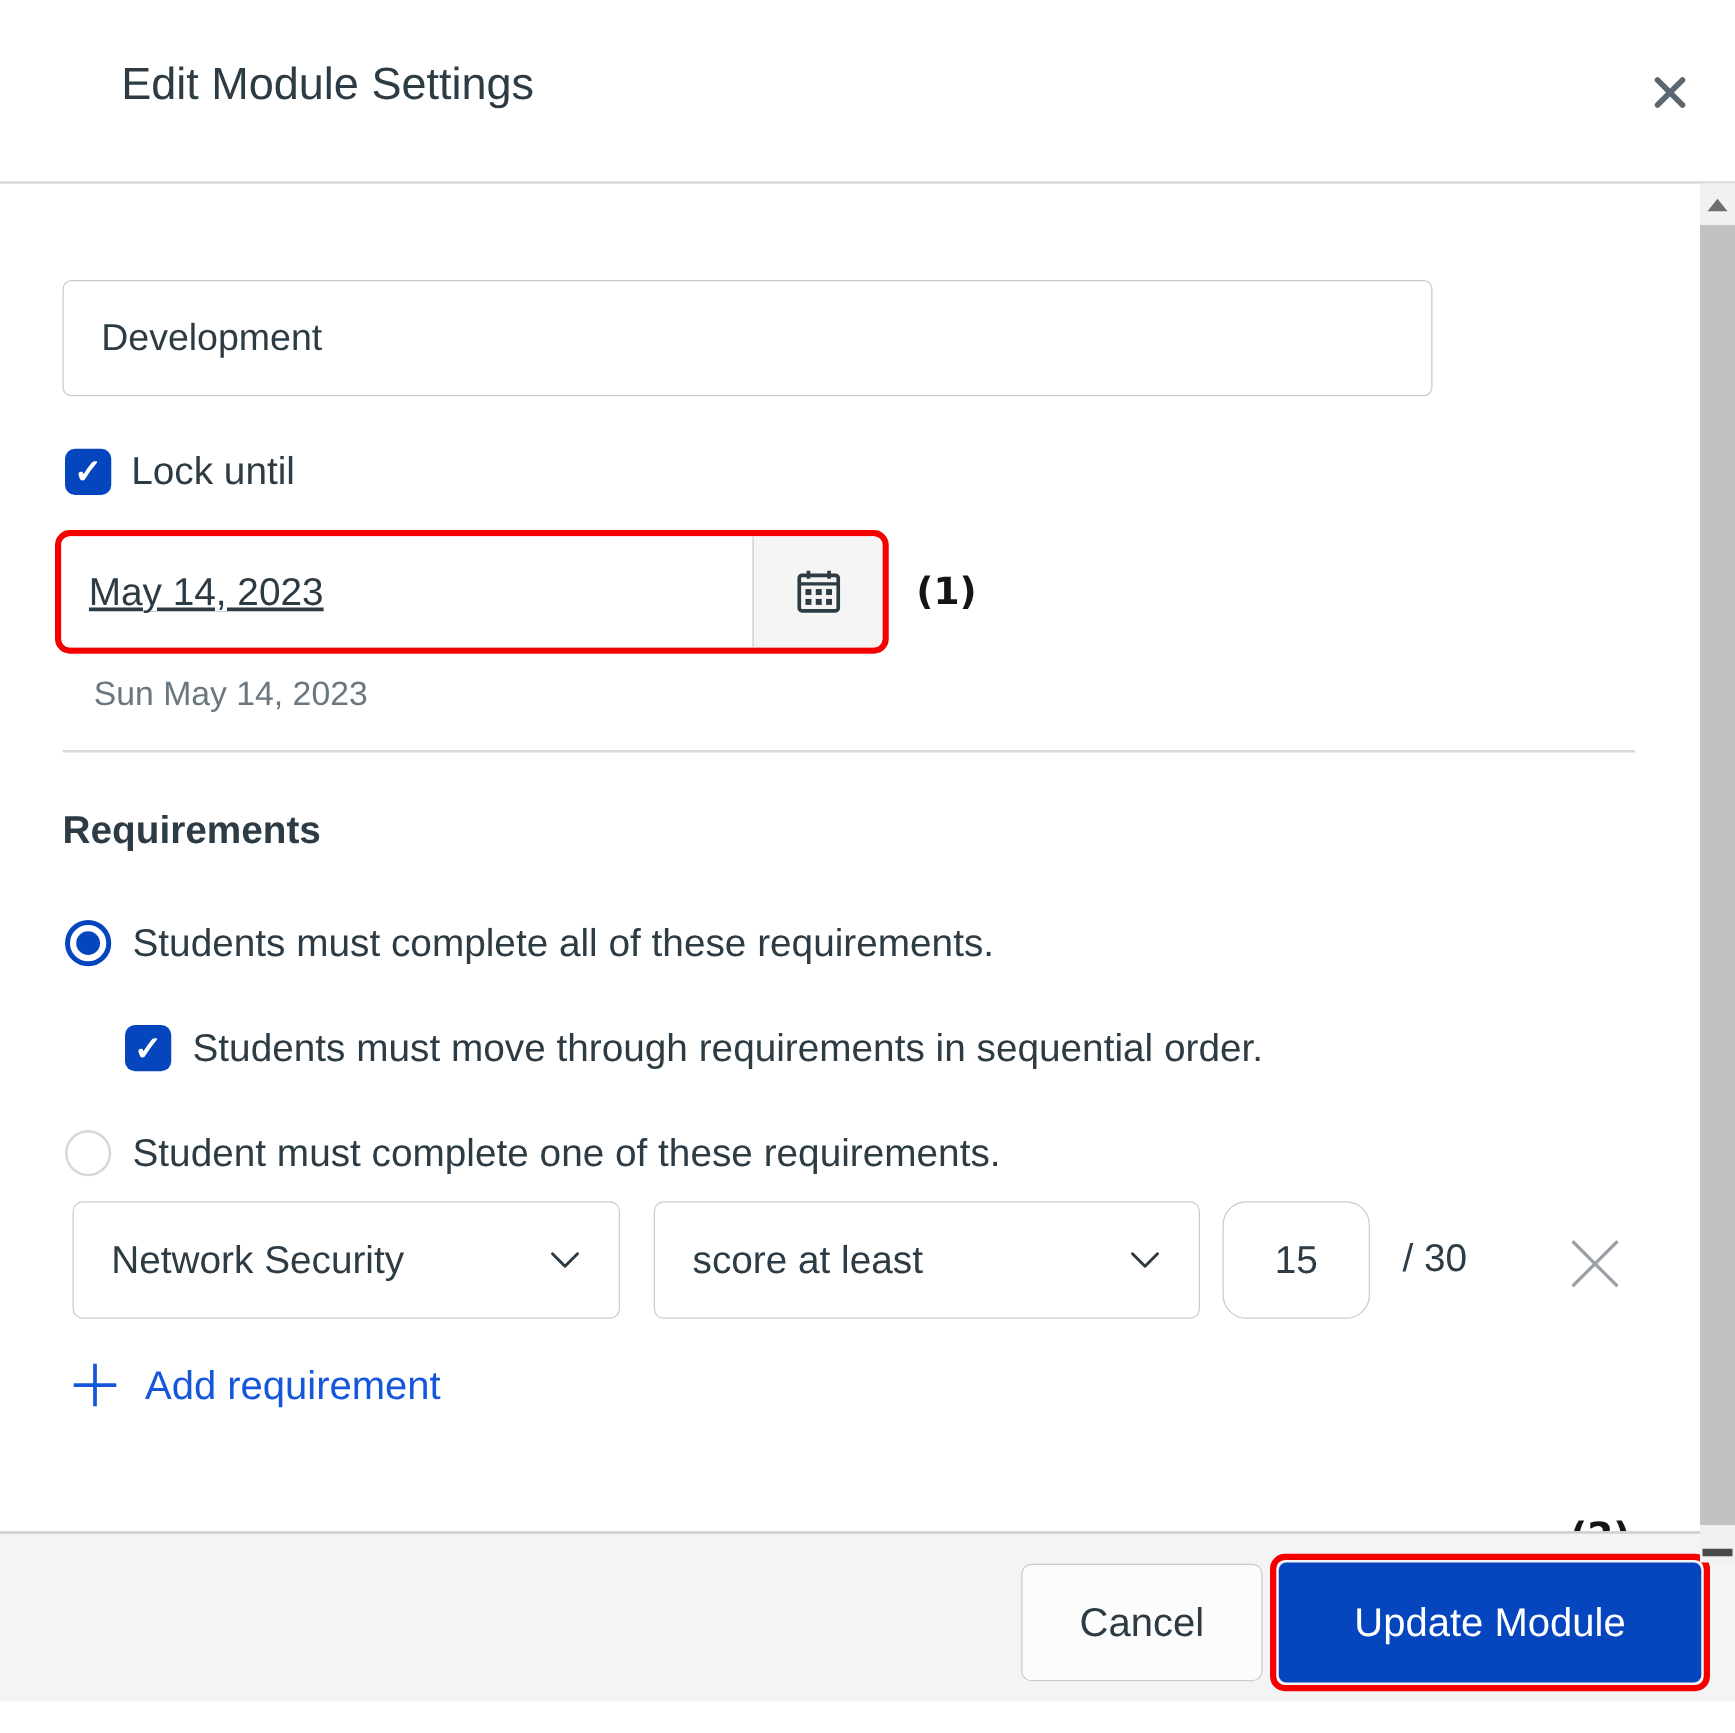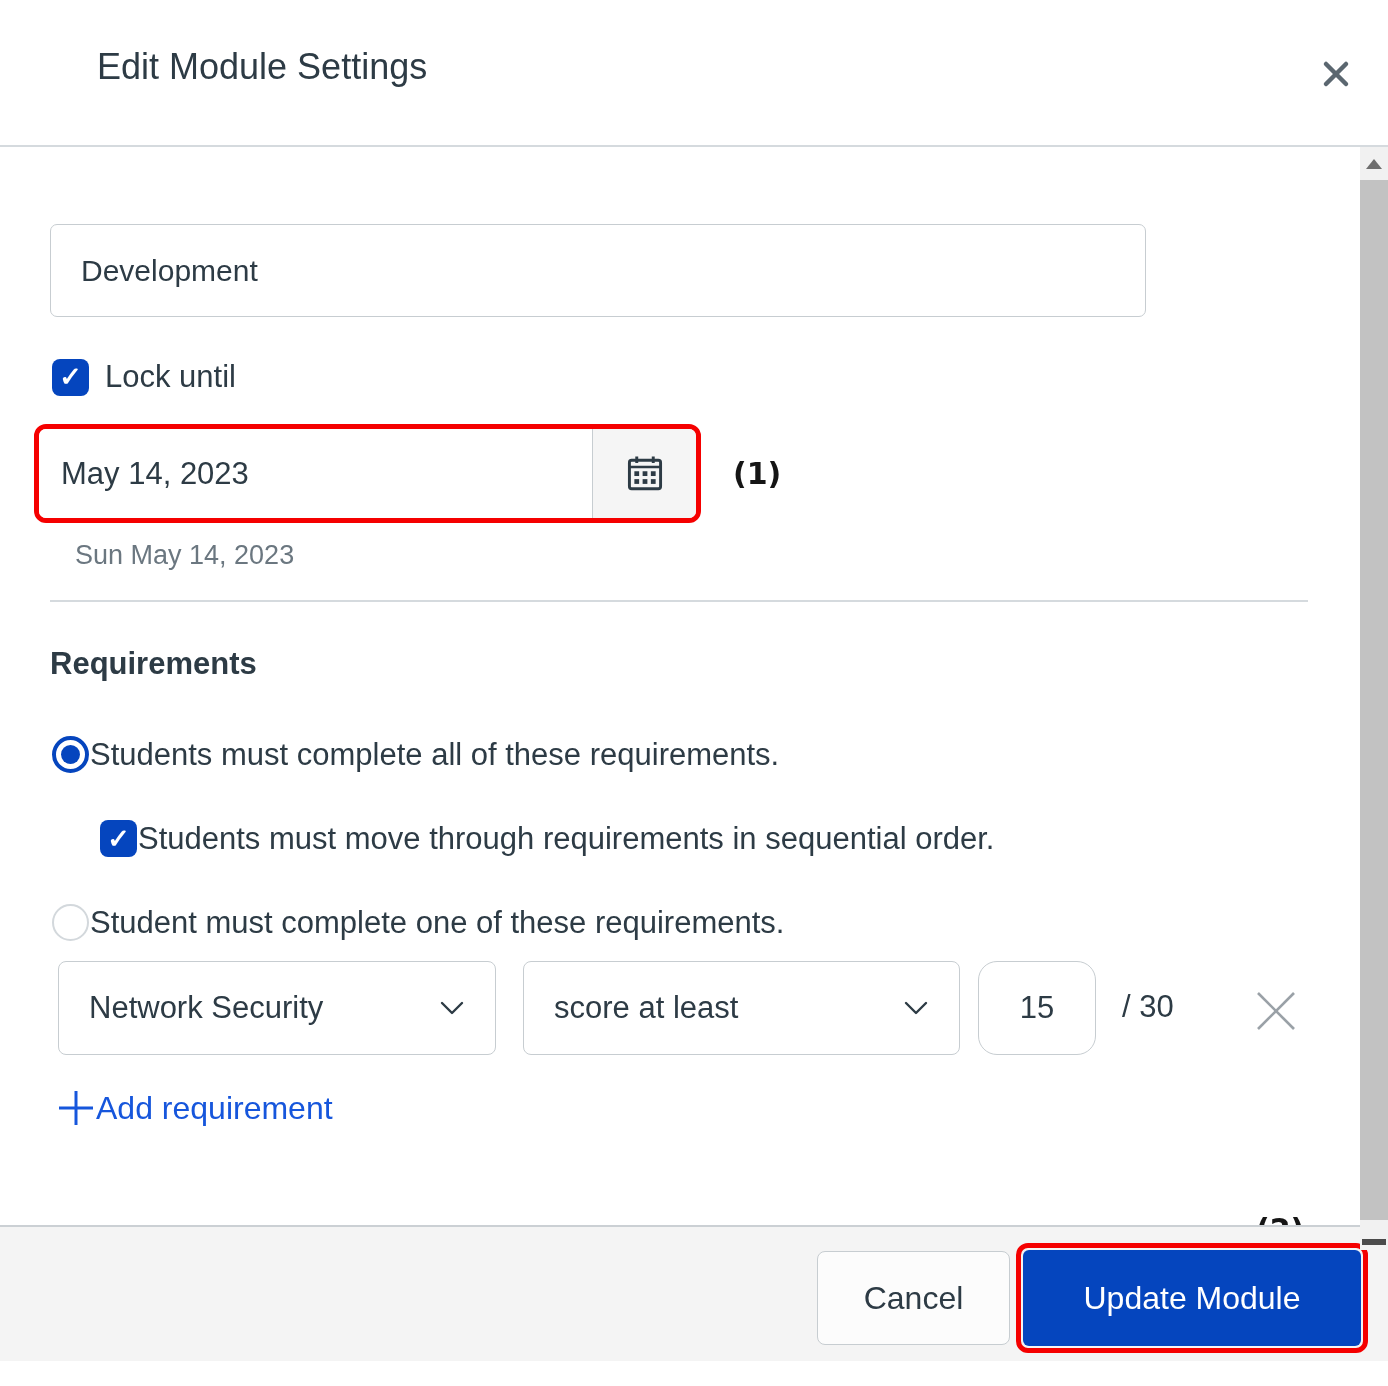--- a/index.html
+++ b/index.html
@@ -24,35 +24,35 @@
 
   
   .name-input{position:absolute;left:50px;top:224px;width:1096px;height:93px;border:1.5px solid var(--border);
     border-radius:7px;font-size:30px;color:var(--text);padding:0 30px;font-family:inherit;background:#fff;}
 
   .lock-row{position:absolute;left:52px;top:358px;height:38px;display:flex;align-items:center;gap:16px;}
   .cbox{width:37px;height:37px;border-radius:8px;background:var(--accent);display:flex;align-items:center;
     justify-content:center;color:#fff;font-size:27px;font-weight:bold;cursor:pointer;flex:0 0 auto;}
   .lock-label{font-size:31px;color:var(--text);}
 
-  .date-group{position:absolute;left:34px;top:424px;width:667px;height:99px;border:5px solid var(--highlight);
-    border-radius:12px;background:#fff;display:flex;overflow:hidden;}
+  .date-group{position:absolute;left:44px;top:424px;width:667px;height:99px;border:5px solid var(--highlight);
+    border-radius:12px;background:#fff;display:flex;overflow:hidden;text-decoration:underline;}
   .date-input{flex:1;border:none;outline:none;font-size:31px;color:var(--text);padding:0 22px;
     font-family:inherit;min-width:0;background:#fff;}
   .cal-btn{width:104px;border:none;border-left:1.5px solid var(--border);background:#F5F5F5;
     display:flex;align-items:center;justify-content:center;cursor:pointer;}
   .annot{position:absolute;font-family:"DejaVu Sans", sans-serif;font-weight:bold;font-size:30px;color:#151515;}
   .annot-1{left:733px;top:456px;}
   .annot-2{left:1256px;top:1212px;}
   .date-helper{position:absolute;left:75px;top:540px;font-size:27px;color:var(--muted);}
 
   .mid-divider{position:absolute;left:50px;top:600px;width:1258px;height:2px;background:var(--divider);}
   .req-heading{position:absolute;left:50px;top:646px;font-size:31px;font-weight:700;color:var(--text);}
 
-  .radio-row{position:absolute;display:flex;align-items:center;gap:1px;}
+  .radio-row{position:absolute;display:flex;align-items:center;gap:17px;}
   .radio{width:37px;height:37px;border-radius:50%;flex:0 0 auto;cursor:pointer;}
   .radio.sel{border:4px solid var(--accent);background:#fff;display:flex;align-items:center;justify-content:center;}
   .radio.sel::after{content:"";width:19px;height:19px;border-radius:50%;background:var(--accent);}
   .radio.unsel{border:2px solid #D3D8DC;background:#fff;}
   .radio-label{font-size:31px;color:var(--text);}
   .row-all{left:52px;top:736px;}
   .row-seq{left:100px;top:820px;}
   .row-one{left:52px;top:904px;}
 
   .req-row{position:absolute;left:0;top:961px;width:1388px;height:94px;}
@@ -60,21 +60,21 @@
     display:flex;align-items:center;cursor:pointer;padding:0 30px;}
   .sel-box .sel-text{font-size:31px;color:var(--text);flex:1;}
   .sel-item{left:58px;width:438px;}
   .sel-type{left:523px;width:437px;}
   .score-input{position:absolute;left:978px;top:0;width:118px;height:94px;border:1.5px solid var(--border);
     border-radius:19px;font-size:31px;color:var(--text);text-align:center;font-family:inherit;background:#fff;}
   .out-of{position:absolute;left:1122px;top:28px;font-size:31px;color:var(--text);}
   .remove-btn{position:absolute;left:1248px;top:22px;width:56px;height:56px;background:none;border:none;
     display:flex;align-items:center;justify-content:center;cursor:pointer;}
 
-  .add-link{position:absolute;left:56px;top:1088px;display:flex;align-items:center;gap:0;
+  .add-link{position:absolute;left:56px;top:1088px;display:flex;align-items:center;gap:20px;
     background:none;border:none;cursor:pointer;color:var(--link);}
   .add-link .add-text{font-size:32px;color:var(--link);}
 
   
   .footer{position:absolute;left:0;top:1225px;width:1388px;height:136px;background:#F4F4F4;
     border-top:2px solid #CBD0D4;}
   .cancel-btn{position:absolute;left:817px;top:24px;width:193px;height:94px;background:#FCFCFC;
     border:1.5px solid var(--border);border-radius:8px;font-size:32px;color:var(--text);
     font-family:inherit;cursor:pointer;}
   .update-wrap{position:absolute;left:1016px;top:16px;width:352px;height:110px;border:5px solid var(--highlight);

